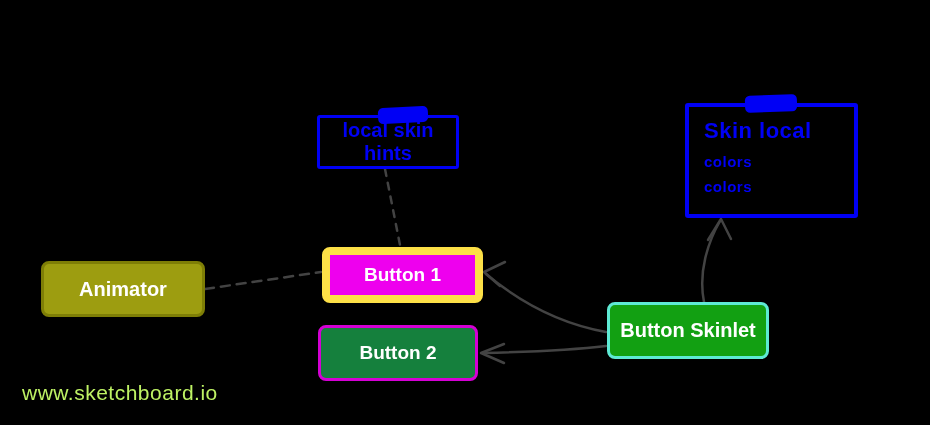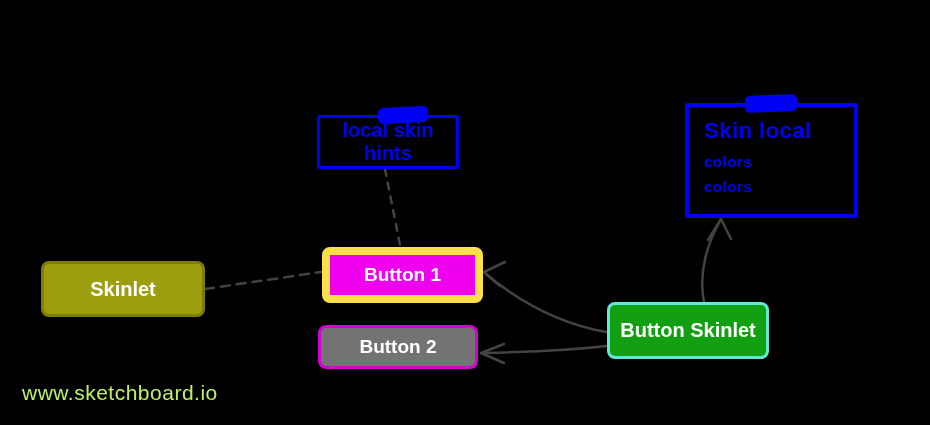--- a/index.html
+++ b/index.html
@@ -81,22 +81,22 @@
     background: #9d9d10;
     border: 3px solid #7e7e06;
     font-size: 20px;
   }
   .node-button1 {
     left: 322px; top: 247px; width: 161px; height: 56px;
     background: #ee00ee;
     border: 8px solid #fde047;
   }
   .node-button2 {
-    left: 318px; top: 325px; width: 160px; height: 44px;
-    background: #737373;
+    left: 318px; top: 325px; width: 160px; height: 56px;
+    background: #15803d;
     border: 3px solid #d400d4;
     text-align: center;
   }
   .node-button-skinlet {
     left: 607px; top: 302px; width: 162px; height: 57px;
     background: #12a012;
     border: 3px solid #5eead4;
     font-size: 20px;
   }
   #edges {
@@ -150,21 +150,21 @@
     <div class="hint-item">...</div>
   </div>
 
   <div class="scribble scribble-local"></div>
 
   <div class="node node-local-skin-hints">
     <span>local skin hints</span>
   </div>
 
   <div class="node node-animator">
-    <span>Skinlet</span>
+    <span>Animator</span>
   </div>
 
   <div class="node node-button1">
     <span>Button 1</span>
   </div>
 
   <div class="node node-button2">
     <span>Button 2</span>
   </div>
 

